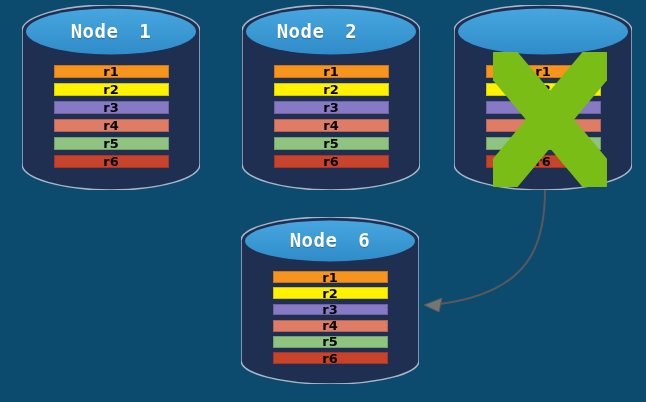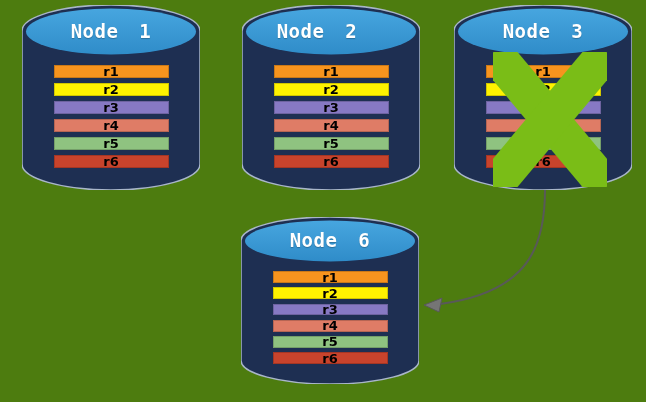--- a/index.html
+++ b/index.html
@@ -1,17 +1,17 @@
 <!DOCTYPE html>
 <html><head>
 <meta charset="utf-8">
 <style>
   html,body{margin:0;padding:0;background:#ffffff;}
   .stage{
-    position:relative;width:646px;height:402px;background:#4d7c0f;overflow:hidden;
+    position:relative;width:646px;height:402px;background:#0c4a6e;overflow:hidden;
     font-family:"DejaVu Sans",sans-serif;
   }
   .node{position:absolute;}
   .node svg.cyl{position:absolute;left:0;top:0;}
   .node-title{
     position:absolute;left:0;top:0;width:100%;text-align:center;
     color:#ffffff;font-family:"DejaVu Sans Mono",monospace;font-weight:bold;
     font-size:19px;word-spacing:9px;letter-spacing:0.5px;
     text-shadow:0 1px 1px rgba(0,0,0,0.25);
     display:flex;align-items:center;justify-content:center;
@@ -84,21 +84,20 @@
     <svg class="cyl" width="178" height="185" viewBox="0 0 178 185">
           <defs>
             <linearGradient id="cylgrad-2" x1="0" y1="0" x2="0" y2="1">
               <stop offset="0%" stop-color="#47A6DF"></stop>
               <stop offset="100%" stop-color="#2F8CC9"></stop>
             </linearGradient>
           </defs>
           <path d="M0,25.992500000000003 A89,25.992500000000003 0 0 1 178,25.992500000000003 L178,159.0075 A89,25.992500000000003 0 0 1 0,159.0075 Z" fill="#1E2F52" stroke="#A9B6C9" stroke-width="1.5"></path>
           <ellipse cx="89" cy="26.492500000000003" rx="85" ry="22.992500000000003" fill="url(#cylgrad-2)"></ellipse>
         </svg>
-    <div class="node-title" style="height: 51.985px;">Node 3</div>
     <div class="rows">
           <div class="replica-row" style="left: 31.5px; top: 60.125px; height: 12.95px; background: rgb(247, 148, 30);">r1</div>
           <div class="replica-row" style="left: 31.5px; top: 78.07px; height: 12.95px; background: rgb(255, 242, 0);">r2</div>
           <div class="replica-row" style="left: 31.5px; top: 96.015px; height: 12.95px; background: rgb(135, 121, 196);">r3</div>
           <div class="replica-row" style="left: 31.5px; top: 113.96px; height: 12.95px; background: rgb(223, 124, 102);">r4</div>
           <div class="replica-row" style="left: 31.5px; top: 131.905px; height: 12.95px; background: rgb(143, 195, 128);">r5</div>
           <div class="replica-row" style="left: 31.5px; top: 149.85px; height: 12.95px; background: rgb(200, 67, 44);">r6</div>
         </div>
   </div>
 

